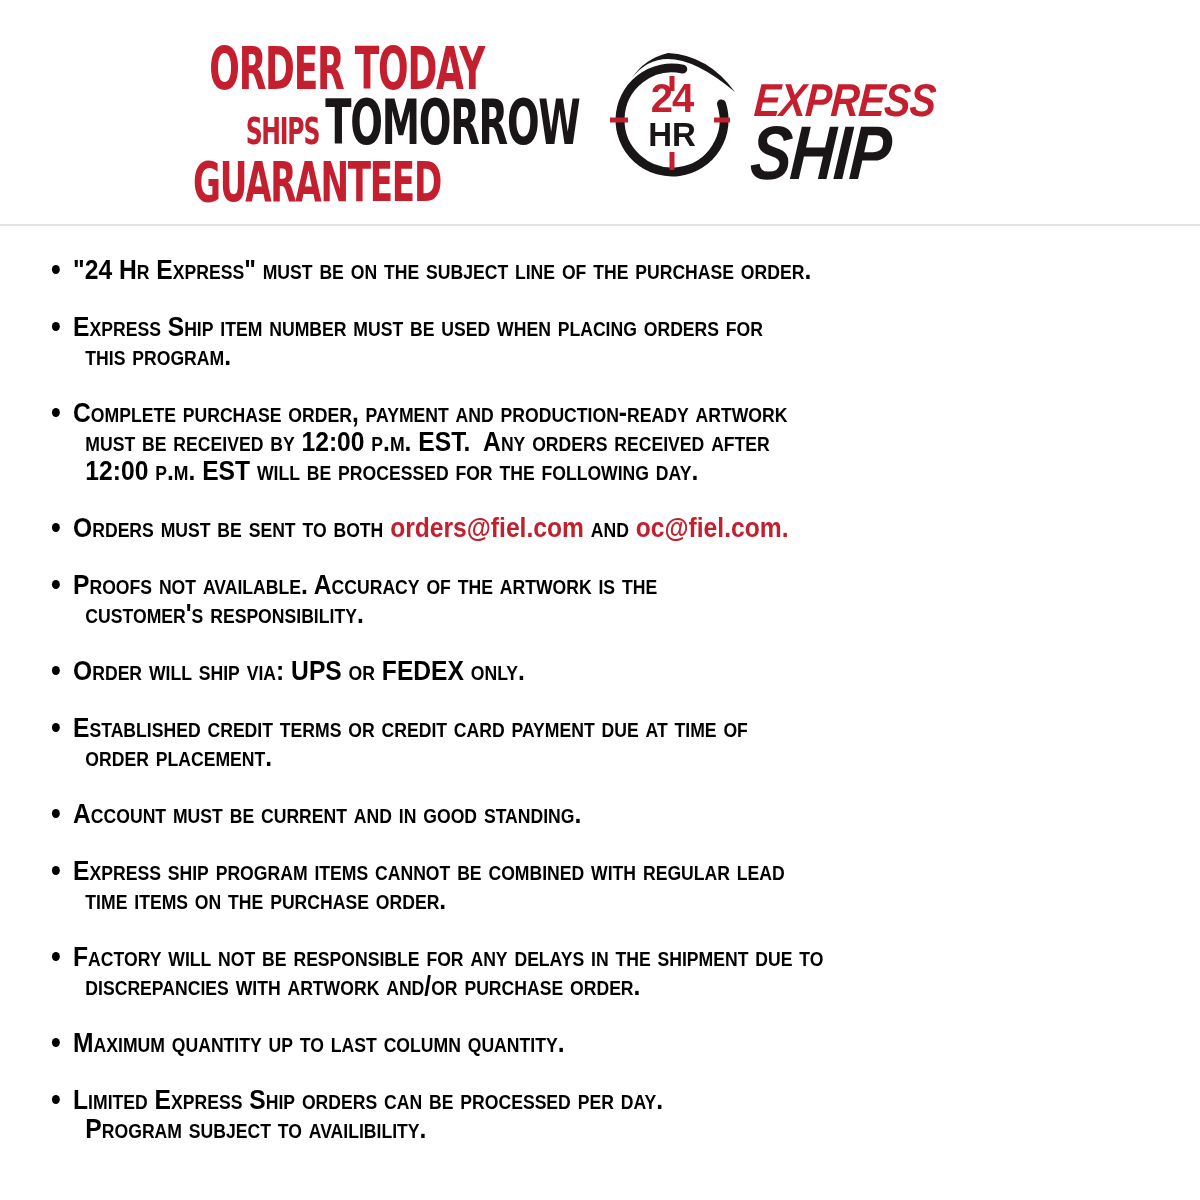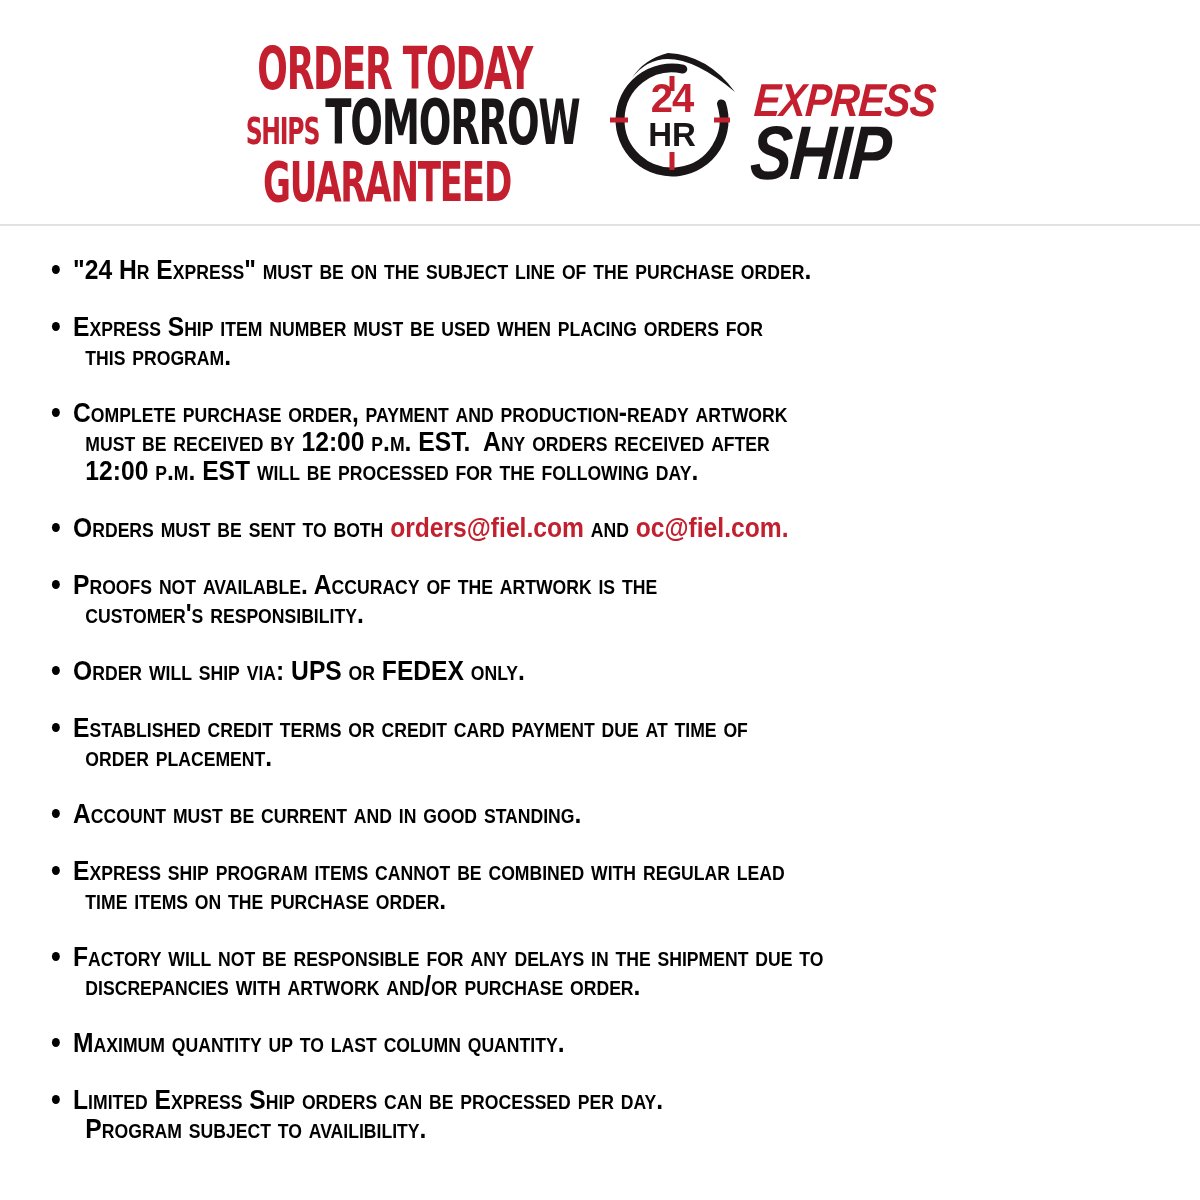--- a/index.html
+++ b/index.html
@@ -11,21 +11,21 @@
     overflow:hidden;
     font-family:"Liberation Sans", sans-serif;
   }
 
   
   .header { position:absolute; top:0; left:0; width:1200px; height:225px; background:#ffffff; }
   .divider { position:absolute; top:224px; left:0; width:1200px; height:2px; background:#e2e2e2; }
 
   .tagline {
     position:absolute; top:42px; right:620px;
-    display:flex; flex-direction:column; align-items:center;
+    display:flex; flex-direction:column; align-items:flex-start;
     font-family:"DejaVu Sans", sans-serif;
     font-weight:bold; letter-spacing:-2px; white-space:nowrap;
   }
   .tagline .row { transform:scaleX(0.62); transform-origin:100% 50%; }
   .t1 { font-size:58px; line-height:54px; color:#c41f2f; }
   .t2 { font-size:62px; line-height:54px; color:#1a1617; }
   .t2 .ships { font-size:38px; color:#c41f2f; margin-right:10px; }
   .t3 { font-size:55px; line-height:48px; color:#c41f2f; }
 
   .clock { position:absolute; left:602px; top:40px; }

